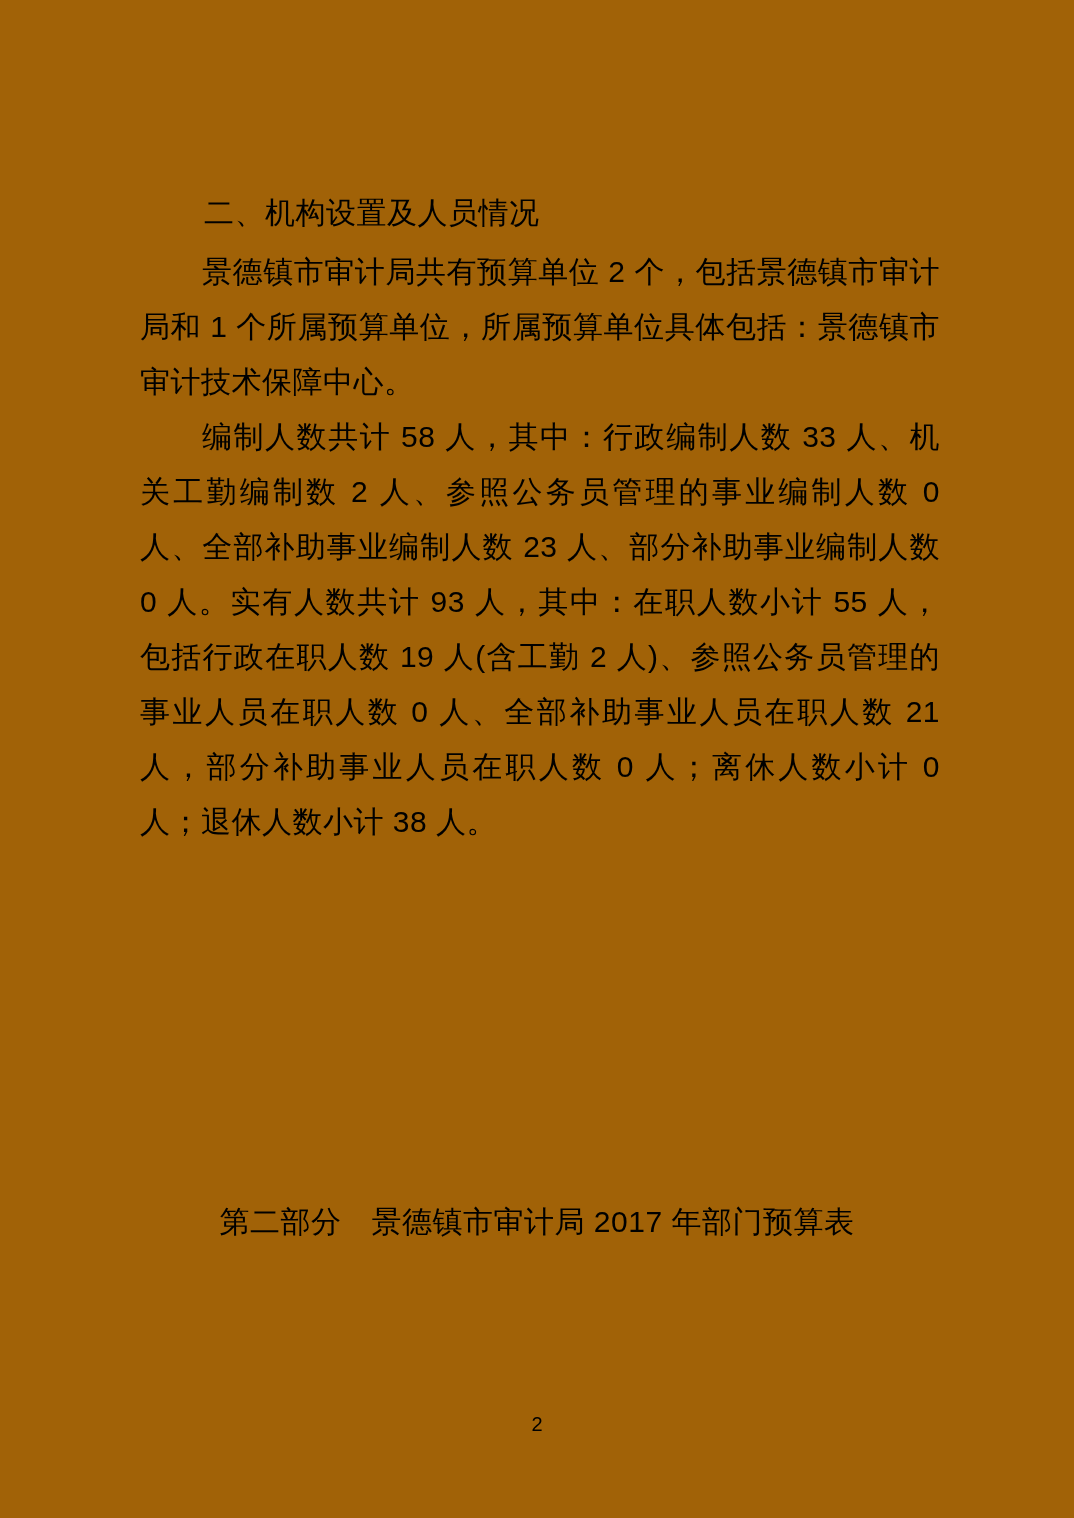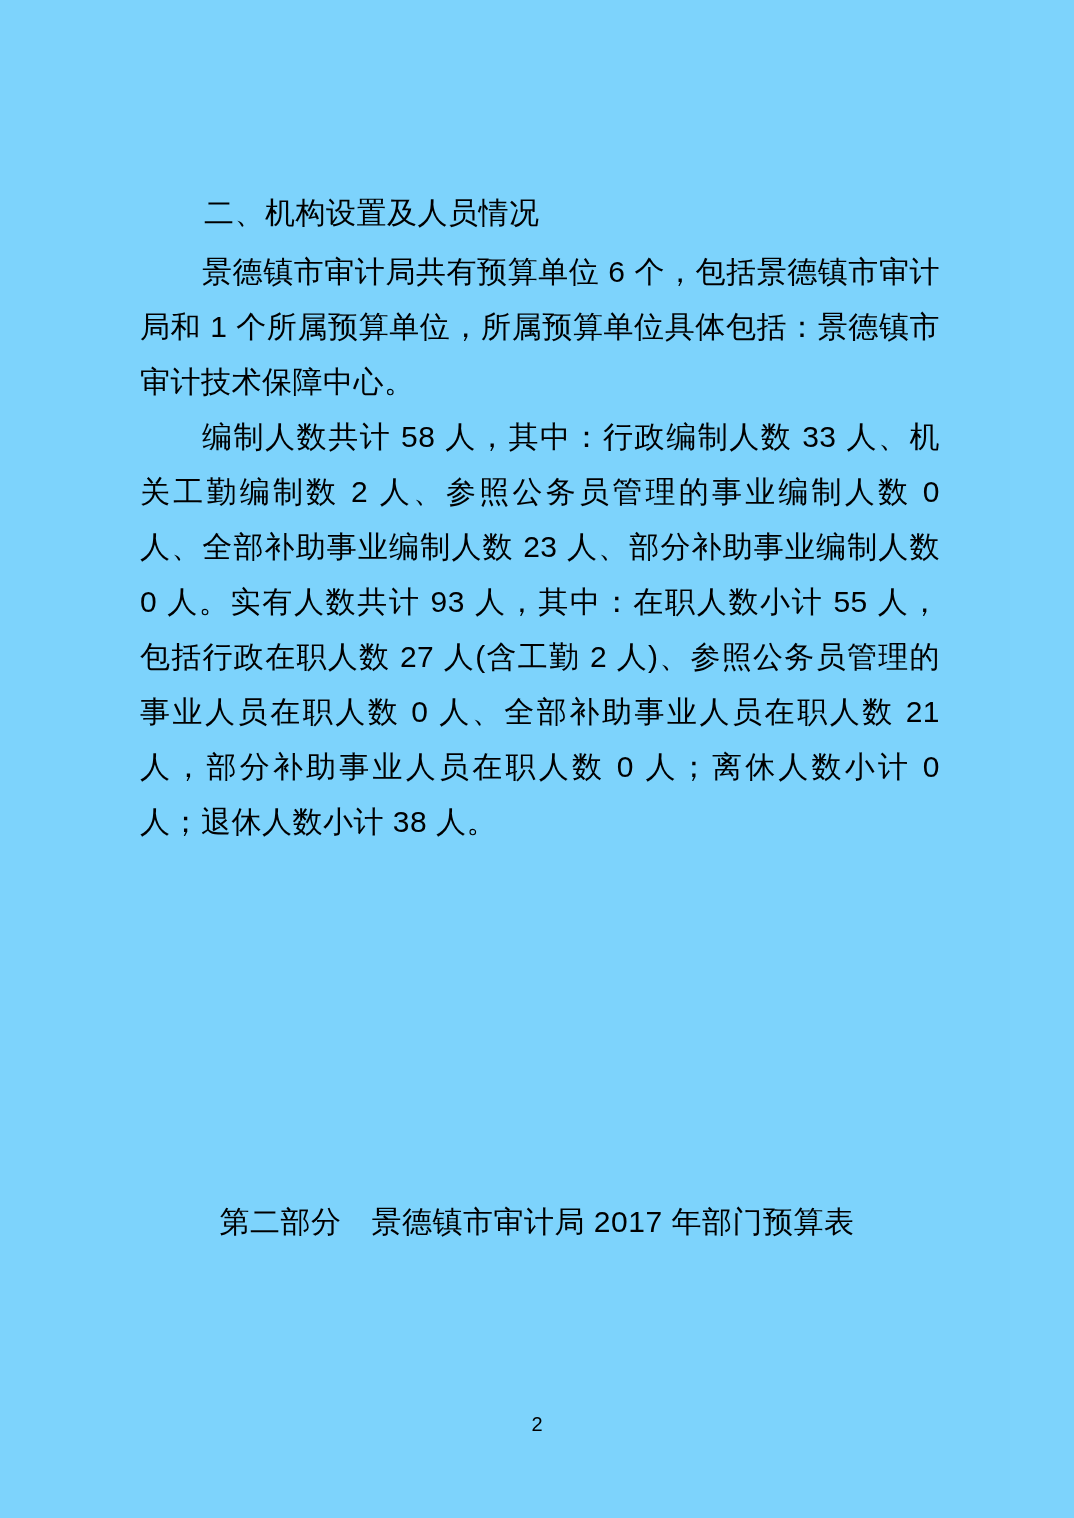--- a/index.html
+++ b/index.html
@@ -9,21 +9,21 @@
   }
   body {
     font-family: "Liberation Sans", "DejaVu Sans", sans-serif;
     color: #000000;
   }
   .page {
     position: relative;
     width: 1074px;
     height: 1518px;
     margin: 0 auto;
-    background: #7dd3fc;
+    background: #a16207;
     overflow: hidden;
   }
   .content {
     position: absolute;
     left: 140px;
     top: 185px;
     width: 800px;
   }
   .para {
     font-size: 30px;
@@ -66,23 +66,23 @@
 </style>
 </head>
 <body>
 
 <div class="page">
 
   <div class="content">
 
     <p class="para heading-para">二、机构设置及人员情况</p>
 
-    <p class="para body-para">景德镇市审计局共有预算单位 6 个，包括景德镇市审计局和 1 个所属预算单位，所属预算单位具体包括：景德镇市审计技术保障中心。</p>
+    <p class="para body-para">景德镇市审计局共有预算单位 2 个，包括景德镇市审计局和 1 个所属预算单位，所属预算单位具体包括：景德镇市审计技术保障中心。</p>
 
-    <p class="para body-para">编制人数共计 58 人，其中：行政编制人数 33 人、机关工勤编制数 2 人、参照公务员管理的事业编制人数 0 人、全部补助事业编制人数 23 人、部分补助事业编制人数 0 人。实有人数共计 93 人，其中：在职人数小计 55 人，包括行政在职人数 27 人(含工勤 2 人)、参照公务员管理的事业人员在职人数 0 人、全部补助事业人员在职人数 21 人，部分补助事业人员在职人数 0 人；离休人数小计 0 人；退休人数小计 38 人。</p>
+    <p class="para body-para">编制人数共计 58 人，其中：行政编制人数 33 人、机关工勤编制数 2 人、参照公务员管理的事业编制人数 0 人、全部补助事业编制人数 23 人、部分补助事业编制人数 0 人。实有人数共计 93 人，其中：在职人数小计 55 人，包括行政在职人数 19 人(含工勤 2 人)、参照公务员管理的事业人员在职人数 0 人、全部补助事业人员在职人数 21 人，部分补助事业人员在职人数 0 人；离休人数小计 0 人；退休人数小计 38 人。</p>
 
   </div>
 
   <div class="section-title">
     <span>第二部分</span><span class="gap"></span><span>景德镇市审计局 2017 年部门预算表</span>
   </div>
 
   <div class="page-number">2</div>
 
 </div>

